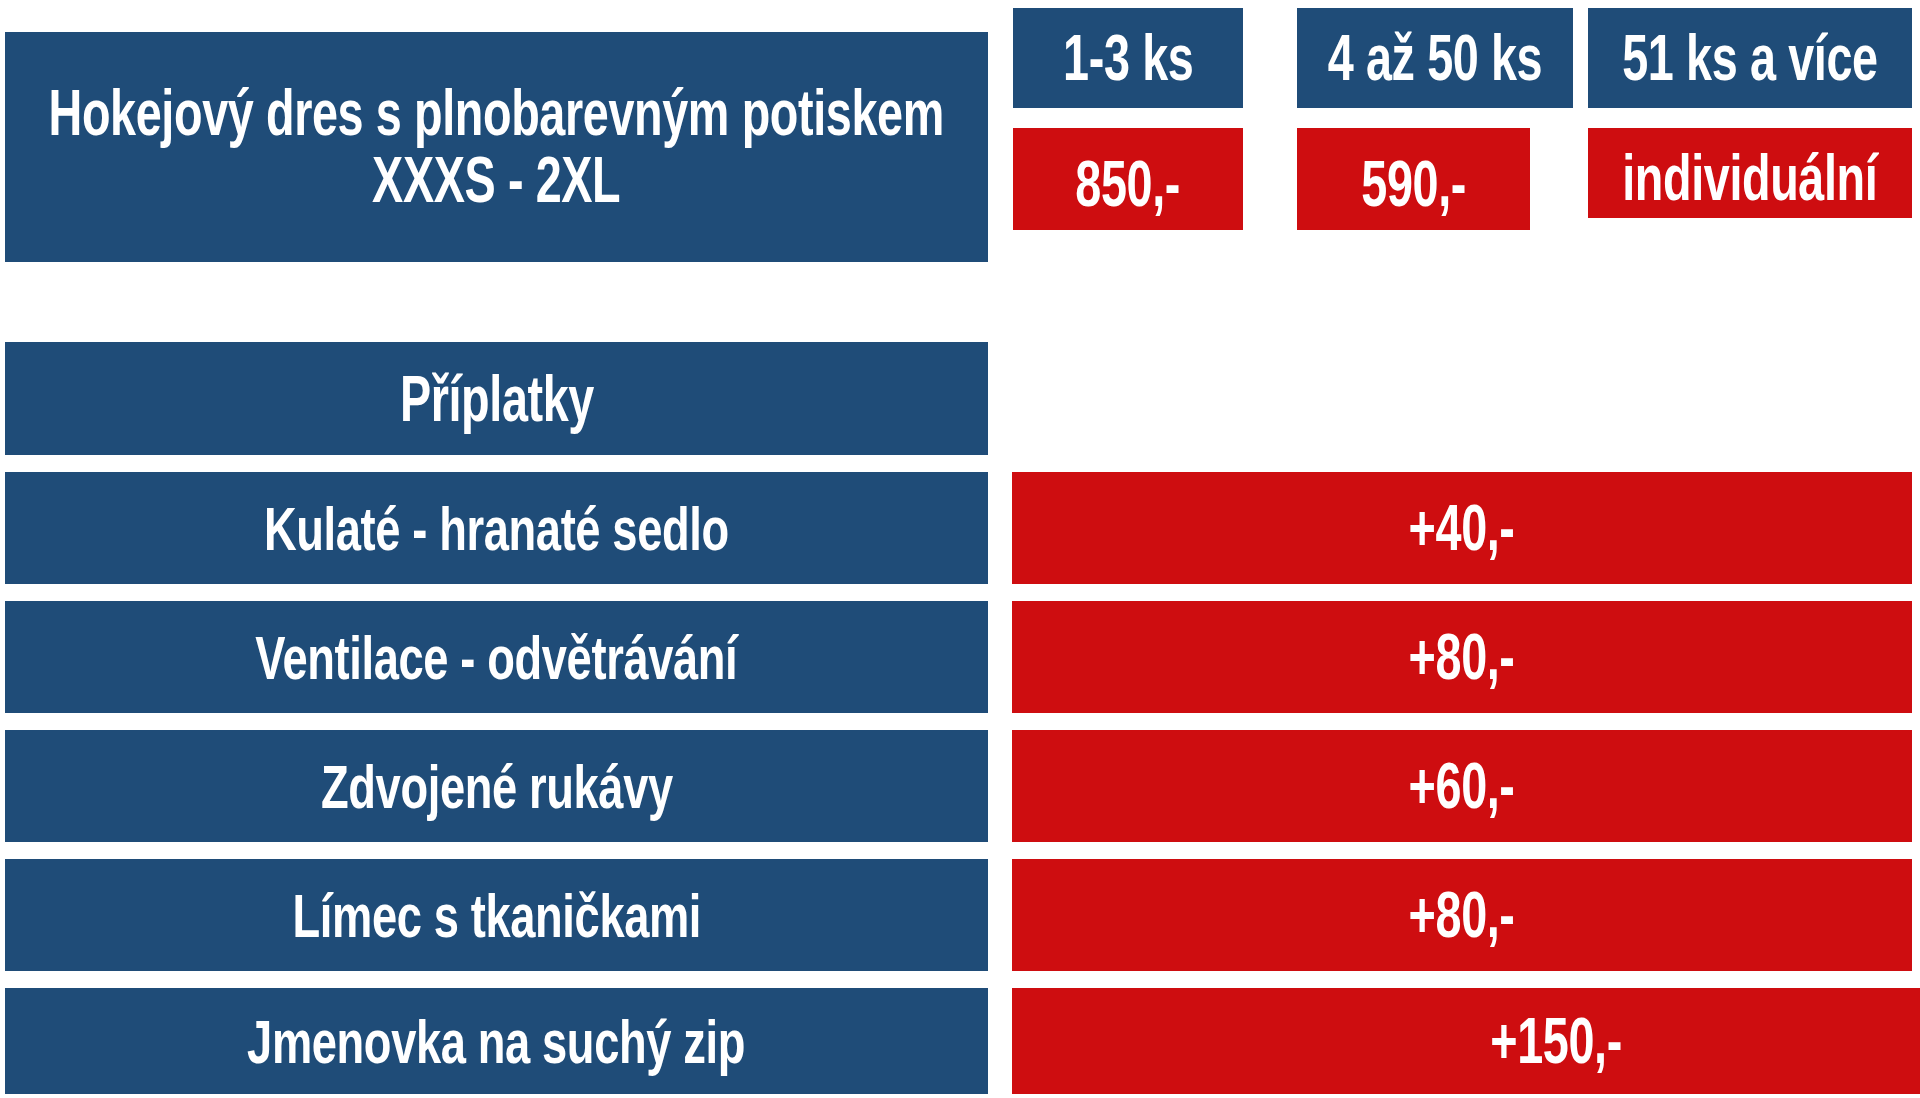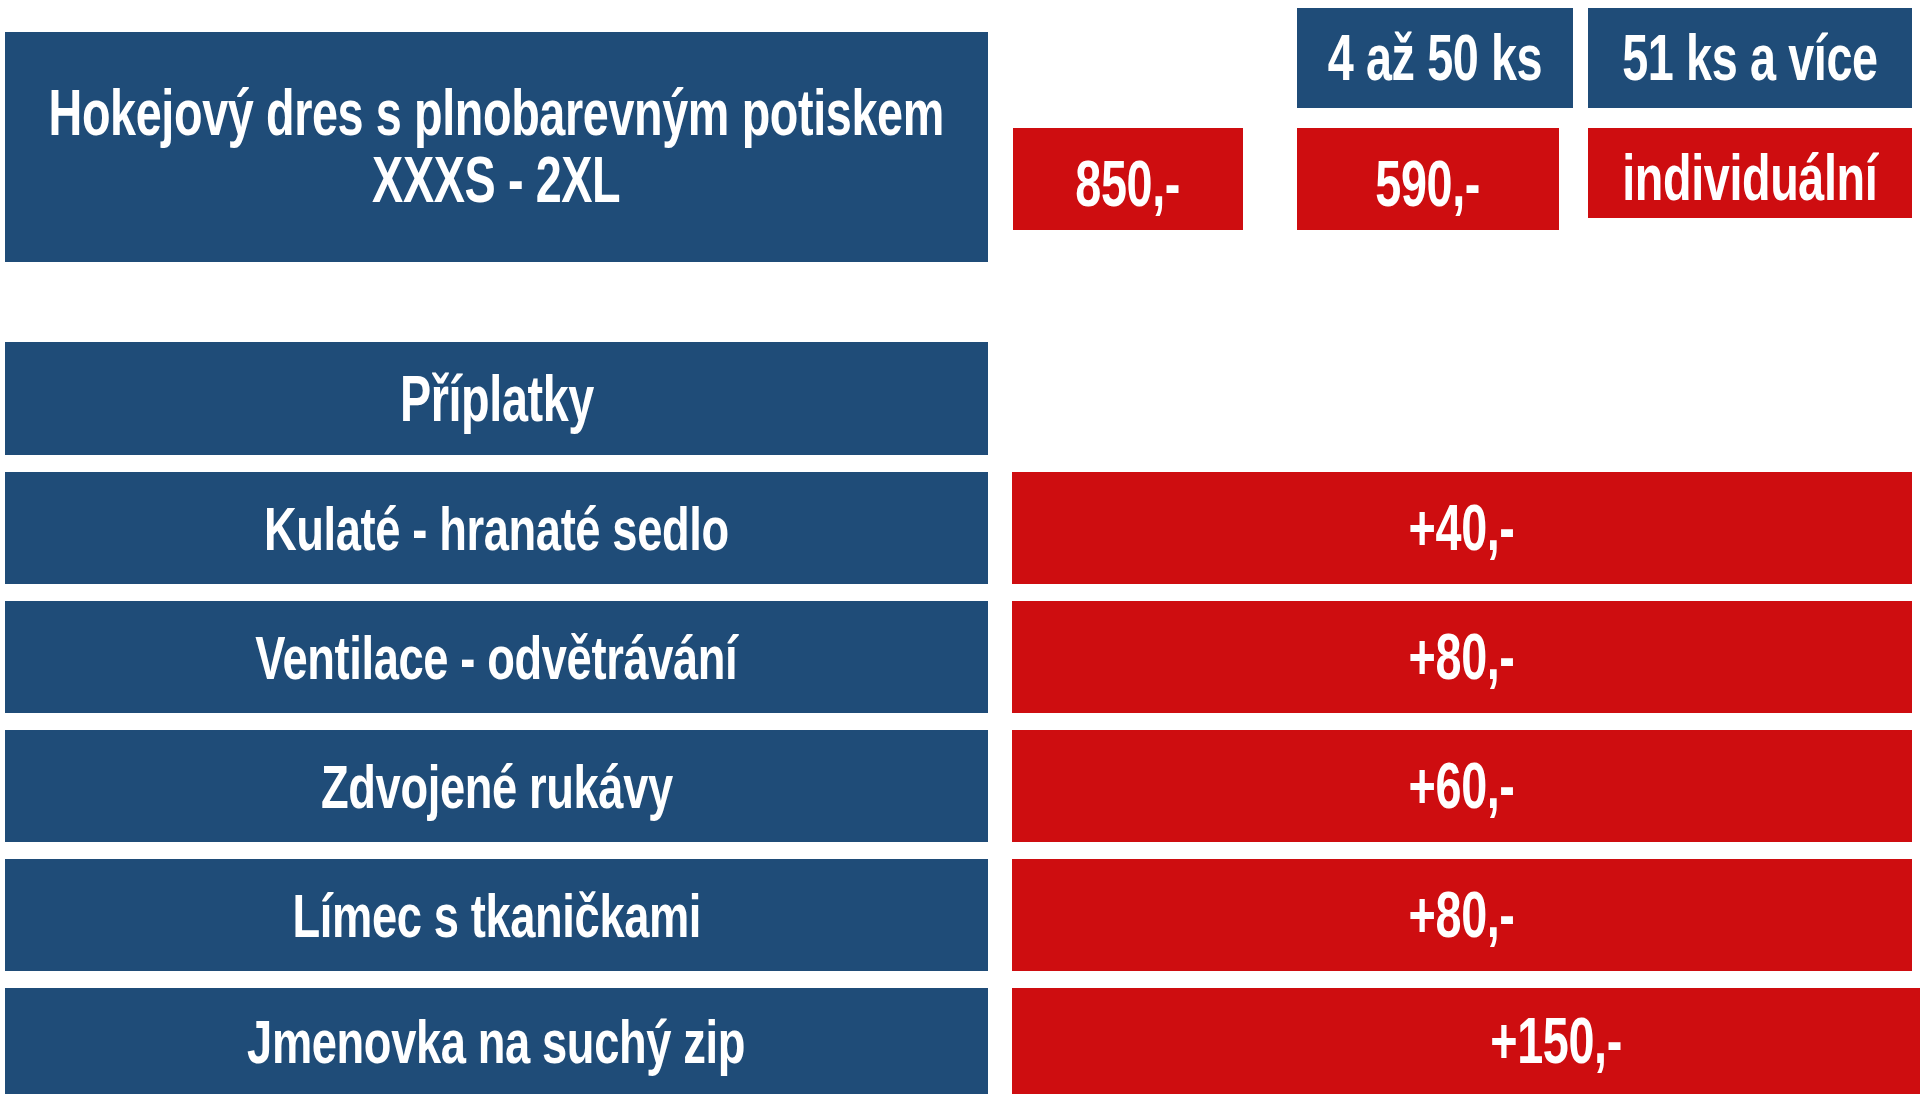--- a/index.html
+++ b/index.html
@@ -50,31 +50,34 @@
 
 <div class="canvas">
 
   <div class="box blue" style="left:5px;top:8px;width:983px;height:230px;margin-top:24px;">
     <div class="ctext title">
       <div>Hokejový dres s plnobarevným potiskem</div>
       <div>XXXS - 2XL</div>
     </div>
   </div>
 
+  <div class="box blue" style="left:1013px;top:8px;width:230px;height:100px;">
+    <span class="ctext f-head">1-3 ks</span>
+  </div>
   <div class="box blue" style="left:1297px;top:8px;width:276px;height:100px;">
     <span class="ctext f-head">4 až 50 ks</span>
   </div>
   <div class="box blue" style="left:1588px;top:8px;width:324px;height:100px;">
     <span class="ctext f-head">51 ks a více</span>
   </div>
 
   <div class="box red price-cell" style="left:1013px;top:128px;width:230px;height:102px;">
     <span class="ctext f-price">850,-</span>
   </div>
-  <div class="box red price-cell" style="left:1297px;top:128px;width:262px;height:102px;">
+  <div class="box red price-cell" style="left:1297px;top:128px;width:233px;height:102px;">
     <span class="ctext f-price">590,-</span>
   </div>
   <div class="box red price-cell" style="left:1588px;top:128px;width:324px;height:90px;">
     <span class="ctext f-price">individuální</span>
   </div>
 
   <div class="box blue" style="left:5px;top:472px;width:983px;height:112px;">
     <span class="ctext f-label">Kulaté - hranaté sedlo</span>
   </div>
 

